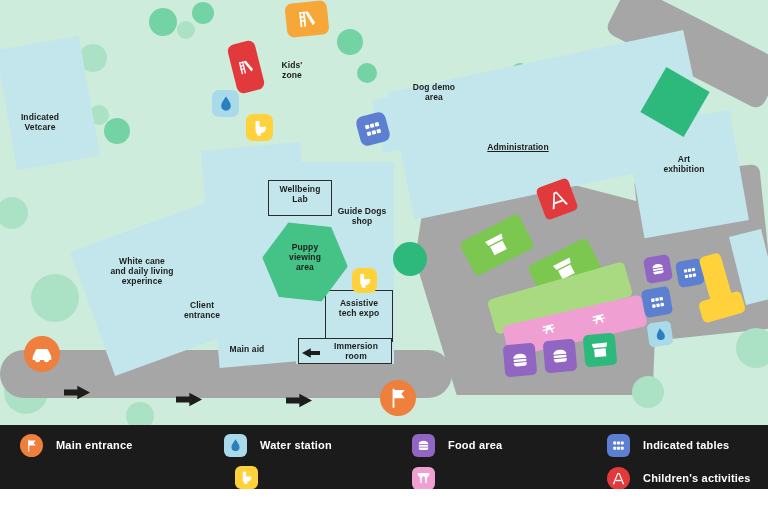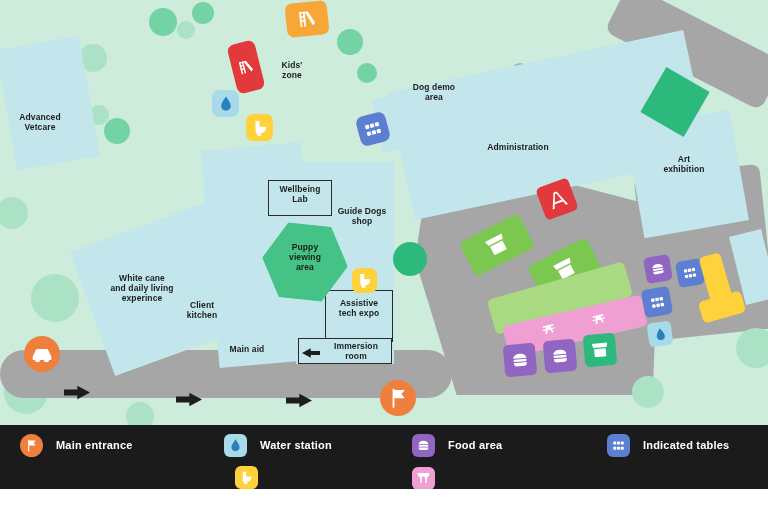--- a/index.html
+++ b/index.html
@@ -196,41 +196,41 @@
       <div class="marker" style="left: 380px; top: 380px; width: 36px; height: 36px; background: rgb(239, 127, 60); border-radius: 50%;">
         <svg viewBox="0 0 16 16" preserveAspectRatio="none" width="24" height="24" style="fill:#fff">
           <path d="M4.4 14.5V1.8h1.2v.9h6.9L10.3 5.3l2.2 2.8H5.6v6.4z"></path>
         </svg>
       </div>
       <div class="marker" style="left: 24px; top: 336px; width: 36px; height: 36px; background: rgb(239, 127, 60); border-radius: 50%;">
         <svg viewBox="0 0 16 16" preserveAspectRatio="none" width="24" height="24" style="fill:#fff">
           <path d="M1.8 9.7l2-4.2c.2-.5.7-.8 1.2-.8h6c.5 0 1 .3 1.2.8l2 4.2V12h-1.4a1.9 1.9 0 0 1-3.7 0H6.9a1.9 1.9 0 0 1-3.7 0H1.8z"></path>
         </svg>
       </div>
-      <div class="maplabel" style="left: 8px; top: 112px; width: 64px;">Advanced
+      <div class="maplabel" style="left: 8px; top: 112px; width: 64px;">Indicated
 Vetcare</div>
       <div class="maplabel" style="left: 272px; top: 60px; width: 40px;">Kids'
 zone</div>
       <div class="maplabel" style="left: 402px; top: 82px; width: 64px;">Dog demo
 area</div>
-      <div class="maplabel" style="left: 468px; top: 142px; width: 100px;">Administration</div>
+      <div class="maplabel" style="left: 468px; top: 142px; width: 100px; text-decoration: underline;">Administration</div>
       <div class="maplabel" style="left: 648px; top: 154px; width: 72px;">Art
 exhibition</div>
       <div class="maplabel" style="left: 270px; top: 184px; width: 60px;">Wellbeing
 Lab</div>
       <div class="maplabel" style="left: 330px; top: 206px; width: 64px;">Guide Dogs
 shop</div>
       <div class="maplabel" style="left: 279px; top: 242px; width: 52px;">Puppy
 viewing
 area</div>
-      <div class="maplabel" style="left: 92px; top: 256px; width: 100px; margin-top: 17px;">White cane
+      <div class="maplabel" style="left: 92px; top: 256px; width: 100px;">White cane
 and daily living
 experince</div>
       <div class="maplabel" style="left: 176px; top: 300px; width: 52px;">Client
-kitchen</div>
+entrance</div>
       <div class="maplabel" style="left: 222px; top: 344px; width: 50px;">Main aid</div>
       <div class="maplabel" style="left: 326px; top: 298px; width: 66px;">Assistive
 tech expo</div>
       <div class="maplabel" style="left: 324px; top: 341px; width: 64px;">Immersion
 room</div>
       <div class="arrow" style="left: 64px; top: 384px;">
         <svg viewBox="0 0 16 16" preserveAspectRatio="none" width="26" height="17" style="fill:#1d1d1b">
           <path d="M0 5.2h8.2V1.6L16 8l-7.8 6.4v-3.6H0z"></path>
         </svg>
       </div>
@@ -298,20 +298,31 @@
         </div>
         <span class="lg-label">Toilets</span>
       </div>
       <div class="lg-item" style="left: 412px; top: 41px;">
         <div class="lg-icon" style="background: rgb(239, 159, 210); border-radius: 6px;">
           <svg viewBox="0 0 16 16" preserveAspectRatio="none" width="15" height="15" style="fill:#fff">
             <path d="M1.8 2.2h12.4v2.6c-1.7.4-2.7 2.1-2.7 4.7v3.3H9.9V9.5C9.9 7.2 9.1 5.7 8 5.7S6.1 7.2 6.1 9.5v3.3H4.5V9.5c0-2.6-1-4.3-2.7-4.7z"></path>
           </svg>
         </div>
       </div>
+      <div class="lg-item" style="left: 607px; top: 41px;">
+        <div class="lg-icon" style="background: rgb(226, 58, 60); border-radius: 50%;">
+          <svg viewBox="0 0 16 16" preserveAspectRatio="none" width="15" height="15" style="fill:#fff">
+            <path d="M1.8 14L6.6 2.6h1.2L3.4 14z"></path>
+            <path d="M14.2 14L9.4 2.6H8.2L12.6 14z"></path>
+            <rect x="4.8" y="9.4" width="6.4" height="1.5"></rect>
+            <rect x="6.6" y="2.2" width="2.8" height="1.2"></rect>
+          </svg>
+        </div>
+        <span class="lg-label">Children's activities</span>
+      </div>
       <div class="lg-item" style="left: 20px; top: 74px;">
         <div class="lg-icon" style="background: rgb(46, 185, 124); border-radius: 6px;">
           <svg viewBox="0 0 16 16" preserveAspectRatio="none" width="15" height="15" style="fill:#fff">
             <path d="M8 1.8l6.4 3.7v2H1.6v-2z"></path>
             <rect x="2.4" y="8.1" width="1.9" height="6.1"></rect>
             <rect x="11.7" y="8.1" width="1.9" height="6.1"></rect>
           </svg>
         </div>
         <span class="lg-label">Guide Dogs marquee</span>
       </div>

